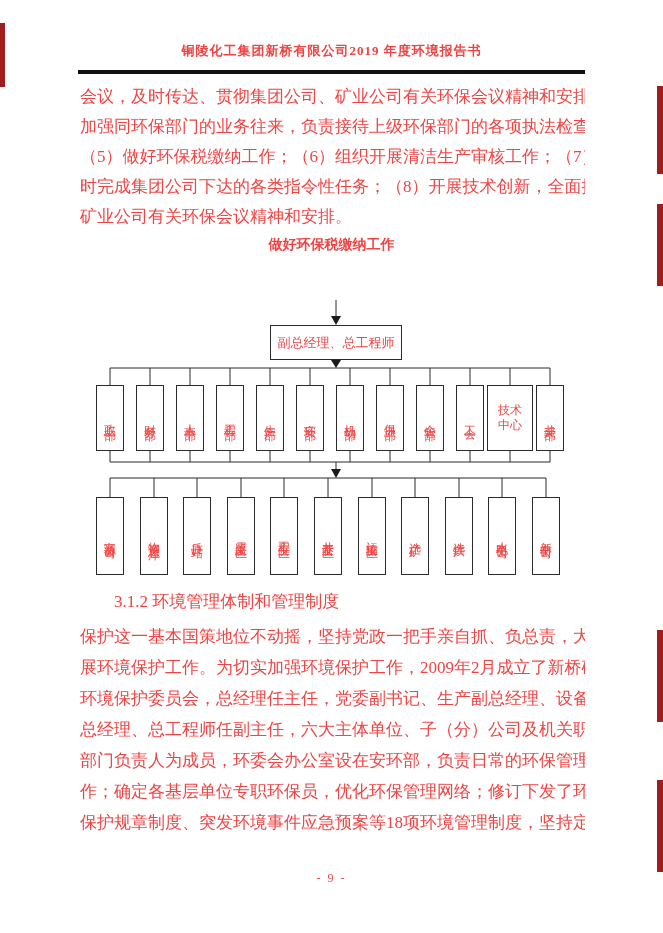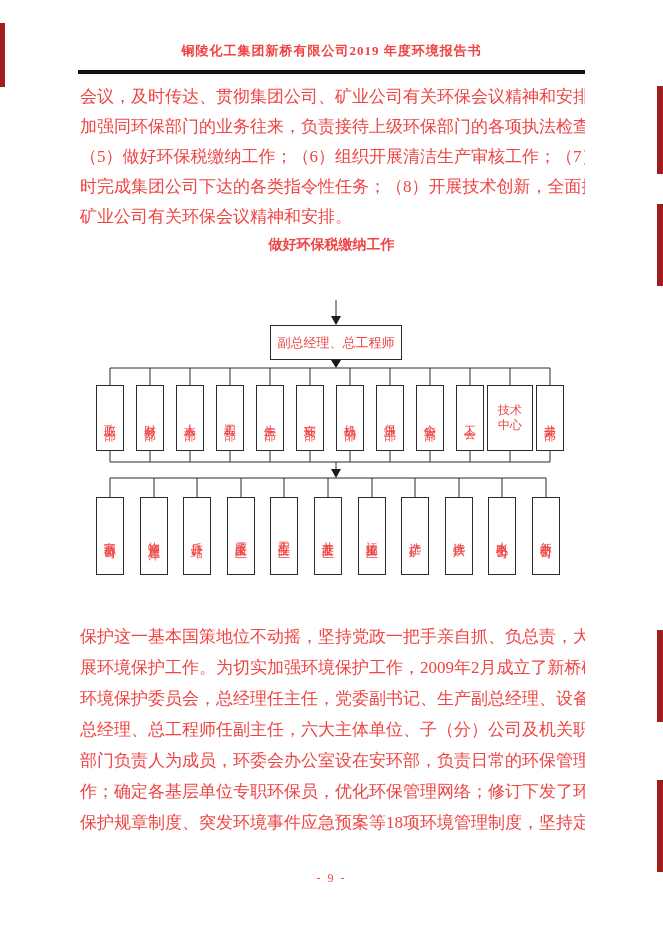--- a/index.html
+++ b/index.html
@@ -166,20 +166,21 @@
     <div class="obox vbox2" style="left:147px;">露采工区</div>
     <div class="obox vbox2" style="left:190px;">工程工区</div>
     <div class="obox vbox2" style="left:234px;">井巷工区</div>
     <div class="obox vbox2" style="left:278px;">运输工区</div>
     <div class="obox vbox2" style="left:321px;">选矿厂</div>
     <div class="obox vbox2" style="left:365px;">选铁厂</div>
     <div class="obox vbox2" style="left:408px;">水电公司</div>
     <div class="obox vbox2" style="left:452px;">新中公司</div>
   </div>
 
+  <div class="section-heading">3.1.2 环境管理体制和管理制度</div>
 
   <div class="para" id="para-bottom">
     <div class="tline">保护这一基本国策地位不动摇，坚持党政一把手亲自抓、负总责，大力开</div>
     <div class="tline">展环境保护工作。为切实加强环境保护工作，2009年2月成立了新桥矿业</div>
     <div class="tline">环境保护委员会，总经理任主任，党委副书记、生产副总经理、设备副</div>
     <div class="tline">总经理、总工程师任副主任，六大主体单位、子（分）公司及机关职能</div>
     <div class="tline">部门负责人为成员，环委会办公室设在安环部，负责日常的环保管理工</div>
     <div class="tline">作；确定各基层单位专职环保员，优化环保管理网络；修订下发了环境</div>
     <div class="tline">保护规章制度、突发环境事件应急预案等18项环境管理制度，坚持定期</div>
   </div>

